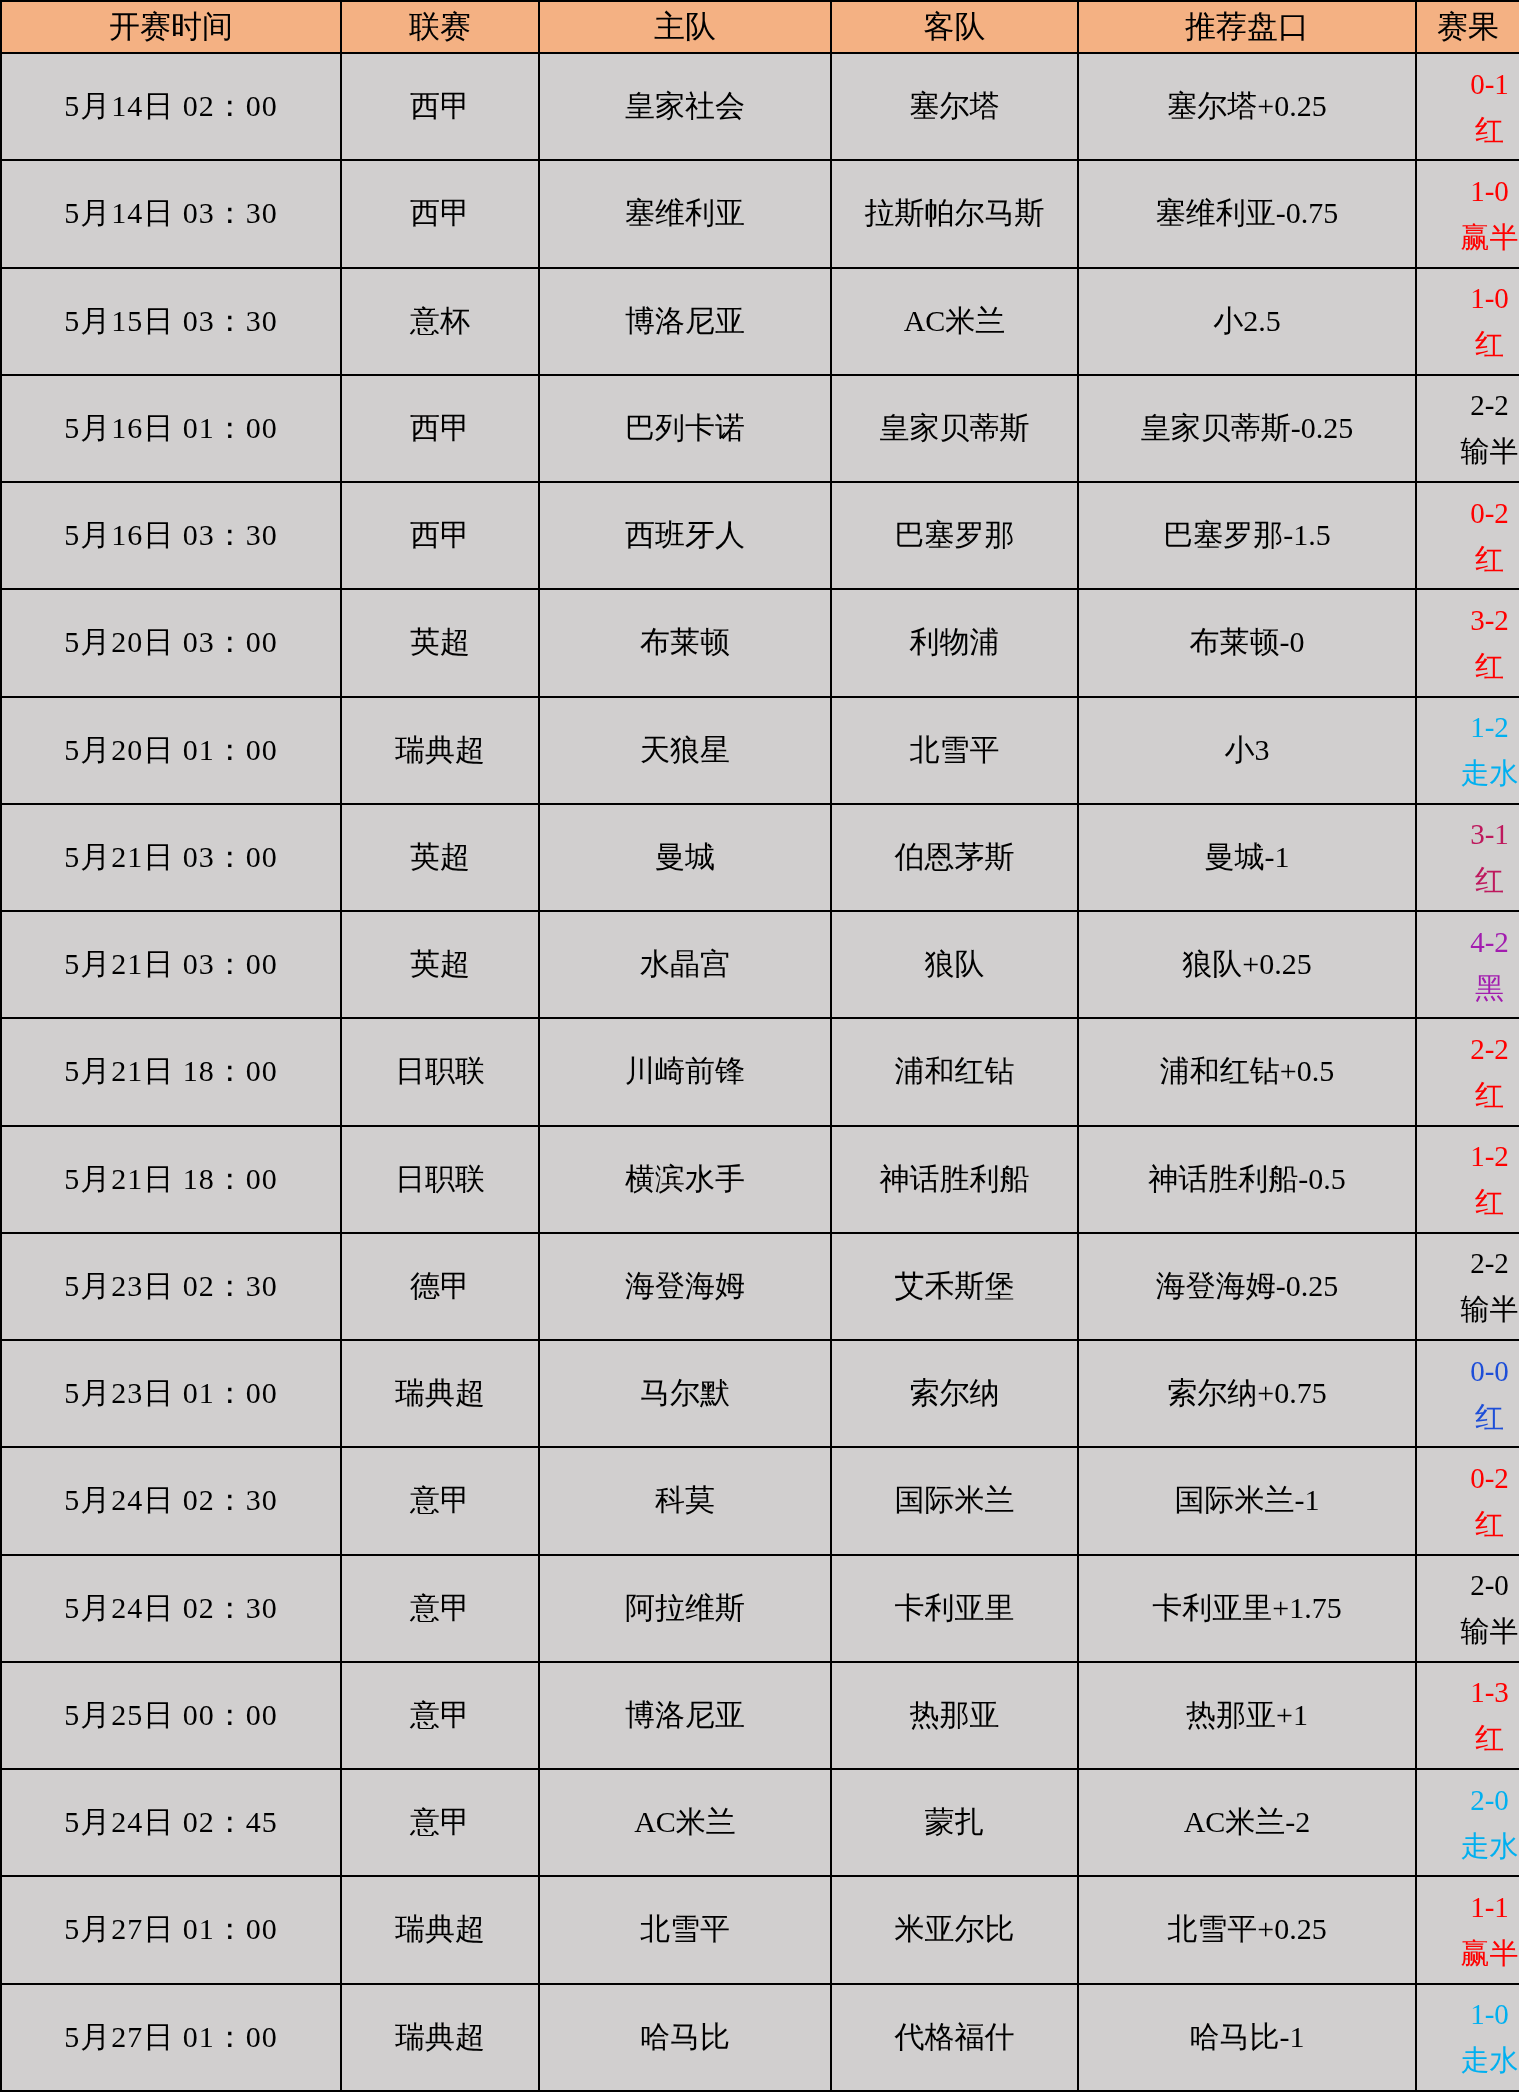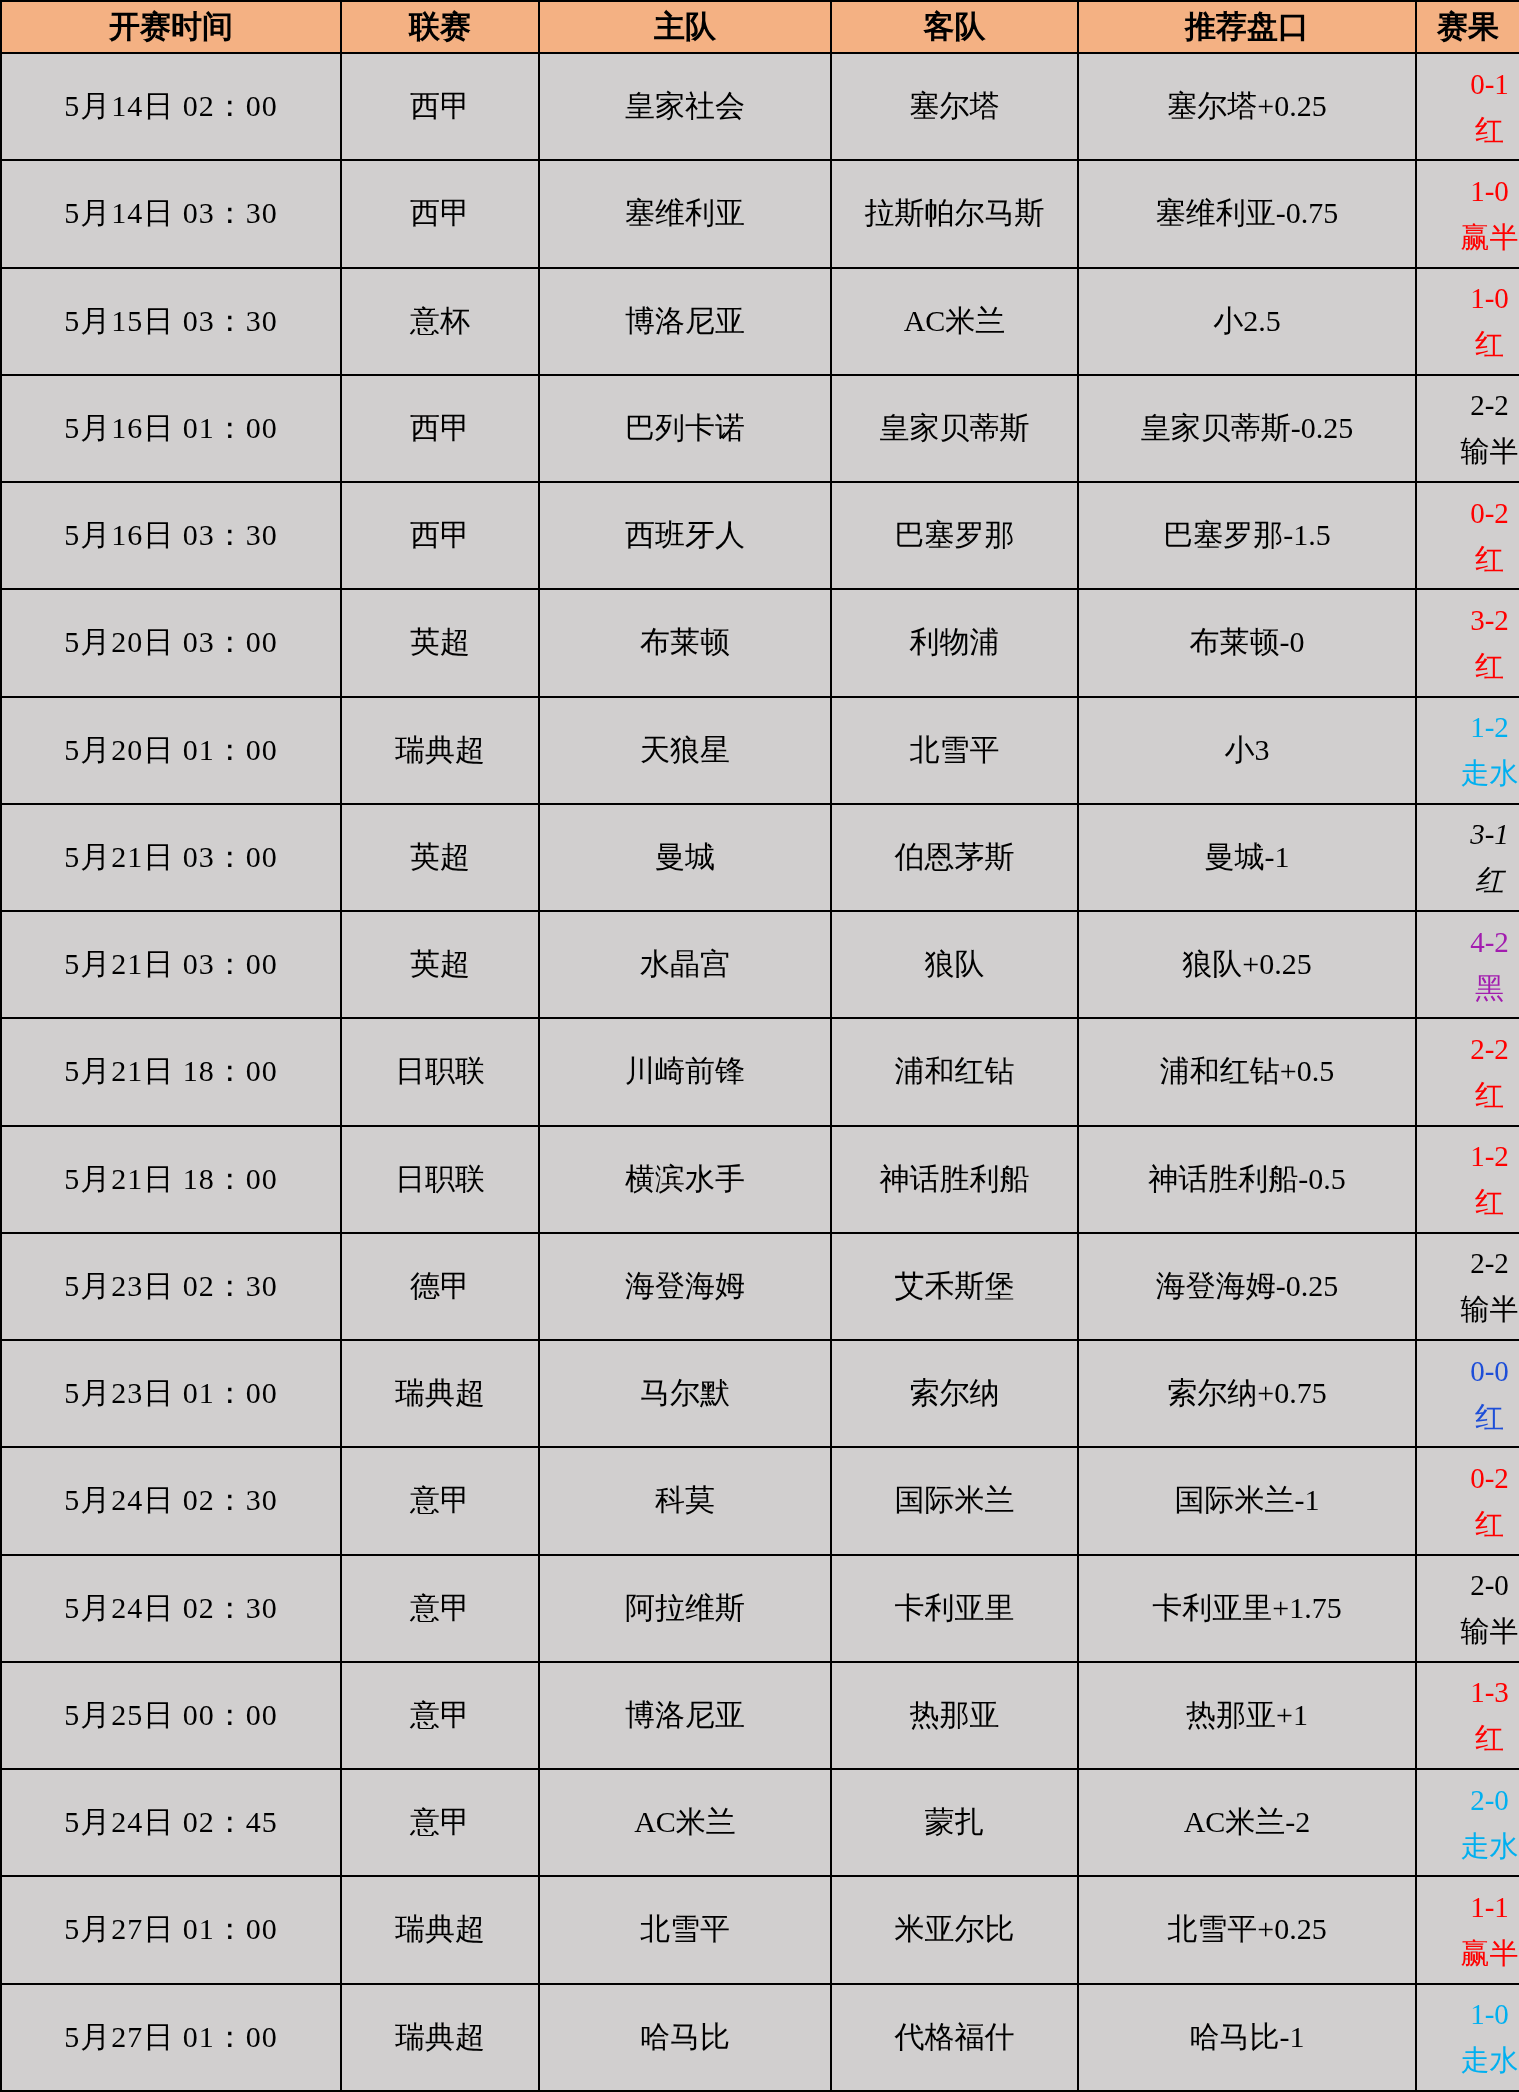--- a/index.html
+++ b/index.html
@@ -19,21 +19,21 @@
     text-align:center;
     vertical-align:middle;
     padding:0;
     overflow:hidden;
     white-space:nowrap;
   }
   thead th{
     background:#F4B183;
     height:50px;
     font-size:31px;
-    font-weight:bold;
+    font-weight:normal;
     color:#000000;
   }
   tbody td{
     font-size:30px;
     color:#000000;
     height:102px;
   }
   td.result-cell{
     font-size:29px;
     line-height:46px;
@@ -140,21 +140,21 @@
           <div>1-2</div>
           <div>走水</div>
         </td>
       </tr>
       <tr>
         <td class="c-time">5月21日 03：00</td>
         <td>英超</td>
         <td>曼城</td>
         <td>伯恩茅斯</td>
         <td>曼城-1</td>
-        <td class="result-cell" style="color: #000000; font-style: italic;">
+        <td class="result-cell" style="color: #be185d;">
           <div>3-1</div>
           <div>红</div>
         </td>
       </tr>
       <tr>
         <td class="c-time">5月21日 03：00</td>
         <td>英超</td>
         <td>水晶宫</td>
         <td>狼队</td>
         <td>狼队+0.25</td>

